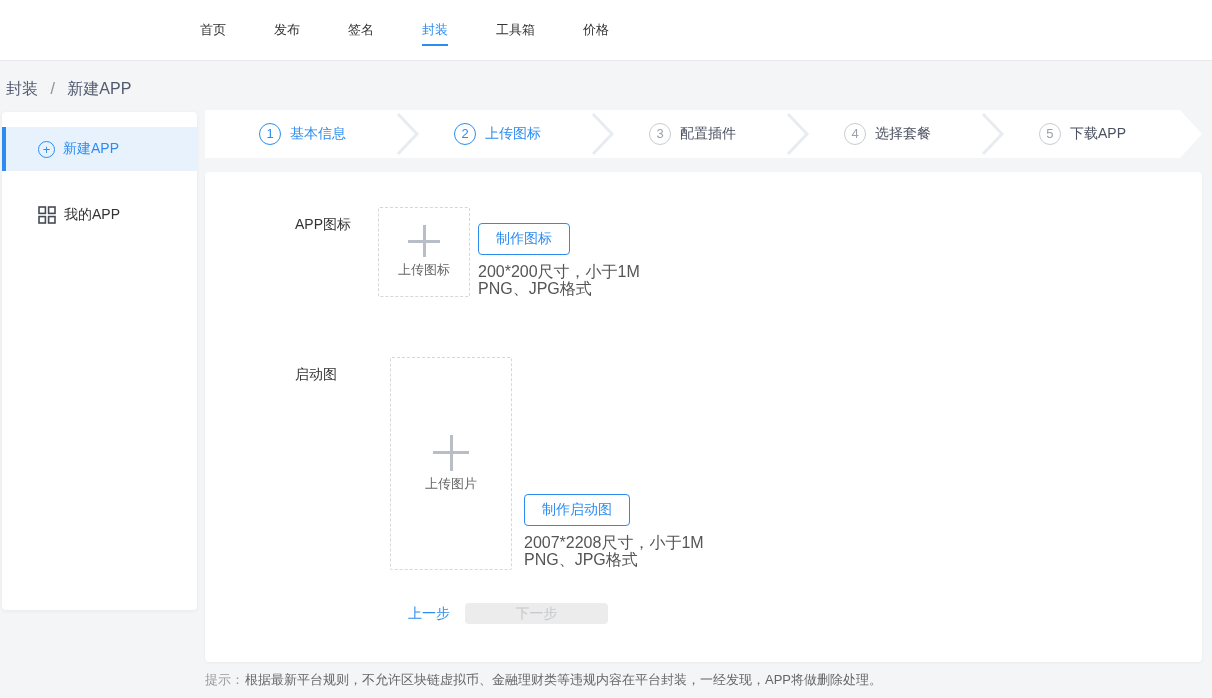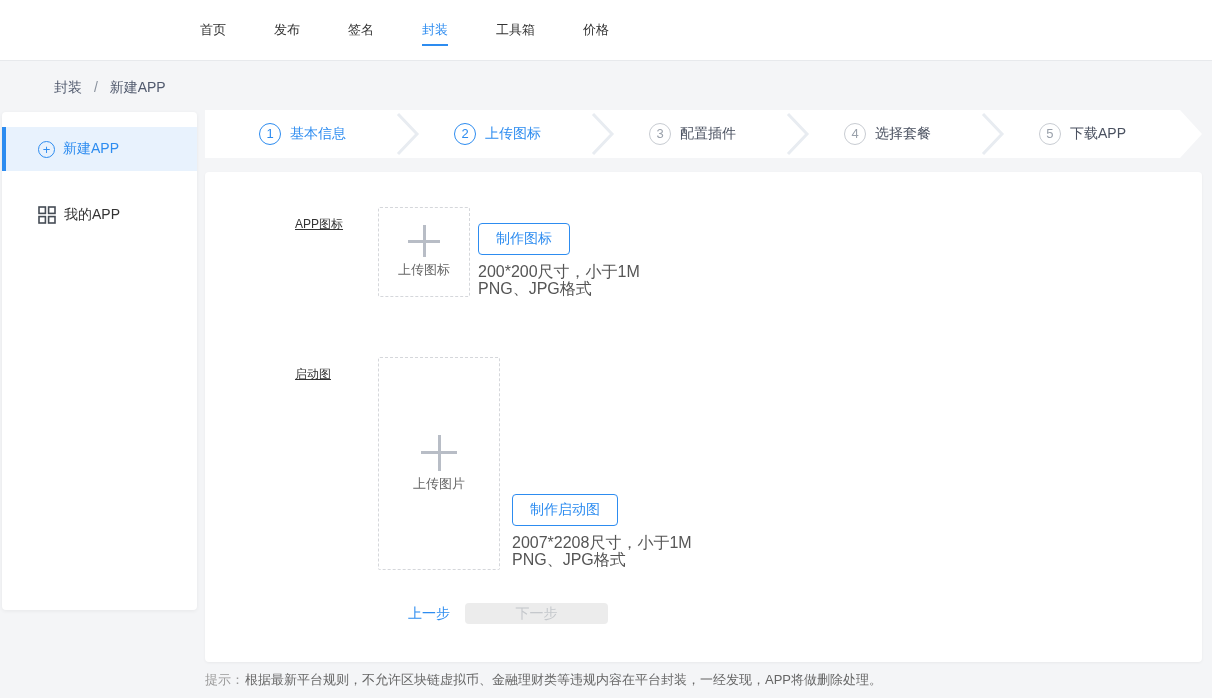--- a/index.html
+++ b/index.html
@@ -15,21 +15,21 @@
   
   .topnav {
     position:absolute; top:0; left:0; width:1212px; height:61px;
     background:#fff; border-bottom:1px solid #e7e9ec;
     display:flex; align-items:center; padding-left:200px; gap:48px;
   }
   .nav-item { font-size:13px; color:#333; cursor:pointer; padding-bottom:0; }
   .nav-item.active { color:#2d8cf0; border-bottom:2px solid #2d8cf0; padding-bottom:5px; margin-bottom:-7px; }
 
   
-  .breadcrumb { position:absolute; top:79px; left:6px; font-size:14px; color:#515a6e;margin-left:48px; }
+  .breadcrumb { position:absolute; top:79px; left:6px; font-size:16px; color:#515a6e; }
   .breadcrumb .sep { margin:0 8px; color:#8a929e; }
   .breadcrumb .crumb { cursor:pointer; }
 
   
   .sidebar {
     position:absolute; top:112px; left:2px; width:195px; height:498px;
     background:#fff; border-radius:4px; box-shadow:0 1px 4px rgba(0,0,0,.06);
     padding-top:15px;
   }
   .side-item {
@@ -65,27 +65,27 @@
 
   
   .panel {
     position:absolute; top:172px; left:205px; width:997px; height:490px;
     background:#fff; border-radius:4px; box-shadow:0 1px 3px rgba(0,0,0,.05);
     padding:35px 0 0 90px;
   }
   .form-row { display:flex; align-items:stretch; }
   .row-icon { height:90px; }
   .row-splash { height:213px; margin-top:60px; }
-  .field-label { width:83px; font-size:12px; color:#333; padding-top:9px; align-self:flex-start;text-decoration:underline; }
+  .field-label { width:83px; font-size:14px; color:#333; padding-top:9px; align-self:flex-start; }
   .upload-box {
     border:1px dashed #d5d7db; border-radius:2px; background:#fff; cursor:pointer;
     display:flex; flex-direction:column; align-items:center; justify-content:center;
   }
   .box-icon { width:92px; height:90px; }
-  .box-splash { width:122px; height:213px; }
+  .box-splash { width:122px; height:213px;margin-left:12px; }
   .plus-lg { position:relative; width:36px; height:36px; }
   .plus-lg::before { content:""; position:absolute; left:0; right:0; top:50%; height:3px; margin-top:-1.5px; background:#b8bdc6; }
   .plus-lg::after  { content:""; position:absolute; top:0; bottom:0; left:50%; width:3px;  margin-left:-1.5px; background:#b8bdc6; }
   .upload-text { font-size:13px; color:#666; margin-top:4px; }
   .box-icon .plus-lg { width:32px; height:32px; }
   .right-col { align-self:flex-end; display:flex; flex-direction:column; align-items:flex-start; }
   .col-icon { margin-left:8px; }
   .col-splash { margin-left:12px; margin-bottom:2px; }
   .make-btn {
     height:32px; padding:0 17px; background:#fff; border:1px solid #2d8cf0; border-radius:4px;

